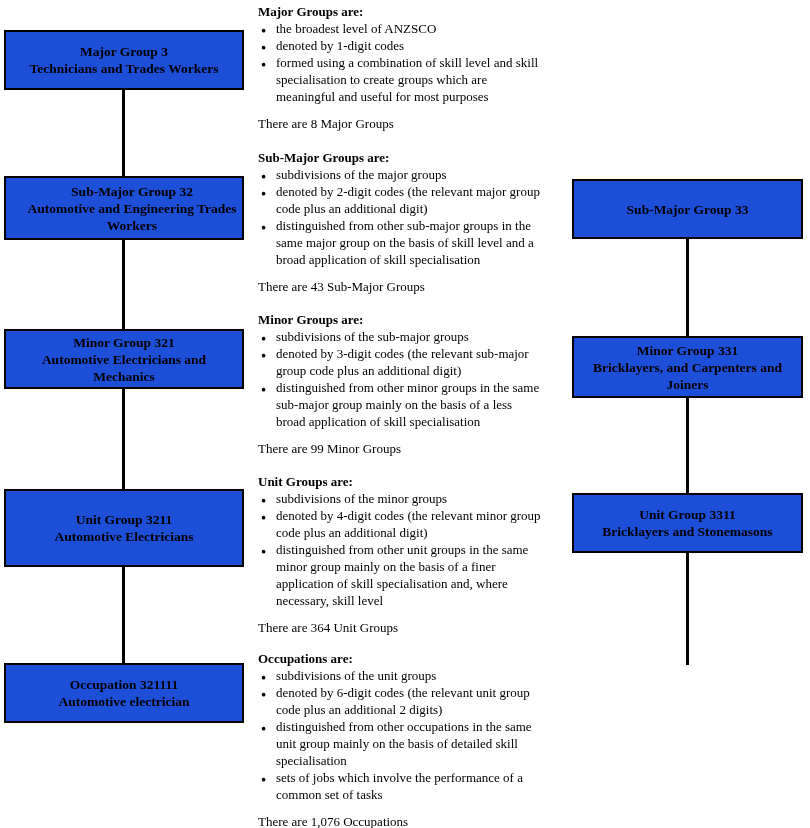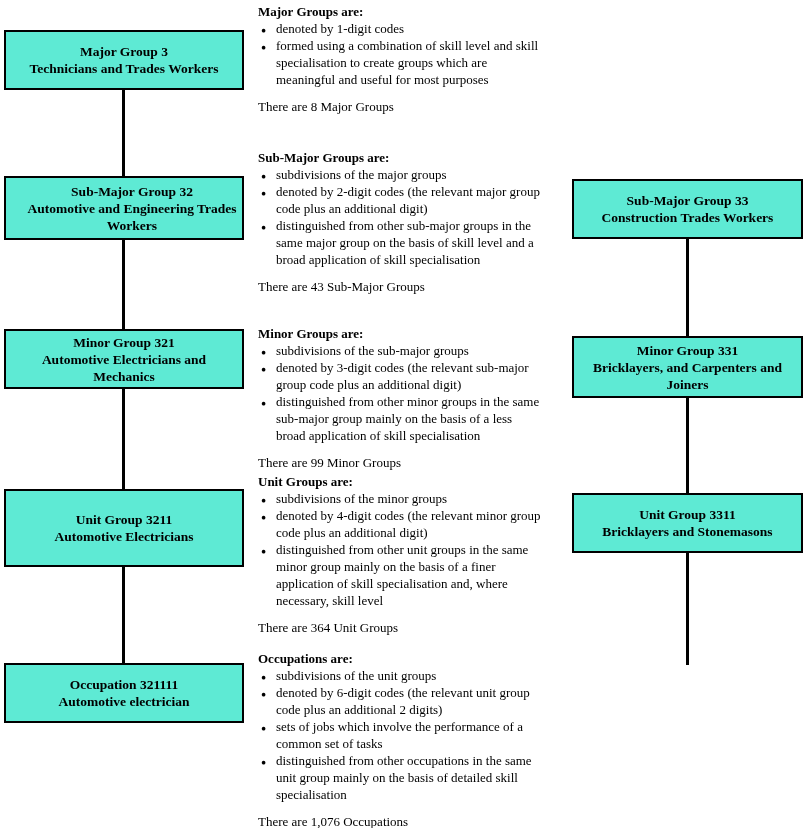--- a/index.html
+++ b/index.html
@@ -14,21 +14,21 @@
     background: #ffffff;
     font-family: "Liberation Serif", "DejaVu Serif", serif;
     color: #000000;
     overflow: hidden;
   }
   
   .node {
     position: absolute;
     box-sizing: border-box;
     border: 2px solid #000000;
-    background: #5eead4;
+    background: #1d4ed8;
     z-index: 2;
     display: flex;
     flex-direction: column;
     justify-content: center;
     align-items: center;
     text-align: center;
     font-weight: bold;
     font-size: 13.5px;
     line-height: 17px;
   }
@@ -107,35 +107,35 @@
     <div class="node-title">Unit Group 3211</div>
     <div class="node-name">Automotive Electricians</div>
   </div>
   <div class="node left-col" style="top:663px; height:60px;">
     <div class="node-title">Occupation 321111</div>
     <div class="node-name">Automotive electrician</div>
   </div>
 
   <div class="node right-col" style="top:179px; height:60px;">
     <div class="node-title">Sub-Major Group 33</div>
-    <div class="node-name">Construction Trades Workers</div>
   </div>
   <div class="node right-col" style="top:336px; height:62px;">
     <div class="node-title">Minor Group 331</div>
     <div class="node-name">Bricklayers, and Carpenters and
 Joiners</div>
   </div>
   <div class="node right-col" style="top:493px; height:60px;">
     <div class="node-title">Unit Group 3311</div>
     <div class="node-name">Bricklayers and Stonemasons</div>
   </div>
 
   <div class="section" style="top:3px;">
     <div class="sec-heading">Major Groups are:</div>
     <ul>
+      <li>the broadest level of ANZSCO</li>
       <li>denoted by 1-digit codes</li>
       <li>formed using a combination of skill level and skill
 specialisation to create groups which are
 meaningful and useful for most purposes</li>
     </ul>
     <div class="sec-footer">There are 8 Major Groups</div>
   </div>
 
   <div class="section" style="top:149px;">
     <div class="sec-heading">Sub-Major Groups are:</div>
@@ -143,21 +143,21 @@
       <li>subdivisions of the major groups</li>
       <li>denoted by 2-digit codes (the relevant major group
 code plus an additional digit)</li>
       <li>distinguished from other sub-major groups in the
 same major group on the basis of skill level and a
 broad application of skill specialisation</li>
     </ul>
     <div class="sec-footer">There are 43 Sub-Major Groups</div>
   </div>
 
-  <div class="section" style="top:311px;margin-top:14px;">
+  <div class="section" style="top:311px;">
     <div class="sec-heading">Minor Groups are:</div>
     <ul>
       <li>subdivisions of the sub-major groups</li>
       <li>denoted by 3-digit codes (the relevant sub-major
 group code plus an additional digit)</li>
       <li>distinguished from other minor groups in the same
 sub-major group mainly on the basis of a less
 broad application of skill specialisation</li>
     </ul>
     <div class="sec-footer">There are 99 Minor Groups</div>
@@ -176,22 +176,22 @@
     </ul>
     <div class="sec-footer">There are 364 Unit Groups</div>
   </div>
 
   <div class="section" style="top:650px;">
     <div class="sec-heading">Occupations are:</div>
     <ul>
       <li>subdivisions of the unit groups</li>
       <li>denoted by 6-digit codes (the relevant unit group
 code plus an additional 2 digits)</li>
-      <li>sets of jobs which involve the performance of a
-common set of tasks</li>
       <li>distinguished from other occupations in the same
 unit group mainly on the basis of detailed skill
 specialisation</li>
+      <li>sets of jobs which involve the performance of a
+common set of tasks</li>
     </ul>
     <div class="sec-footer">There are 1,076 Occupations</div>
   </div>
 
 </div>
 
 </body></html>

